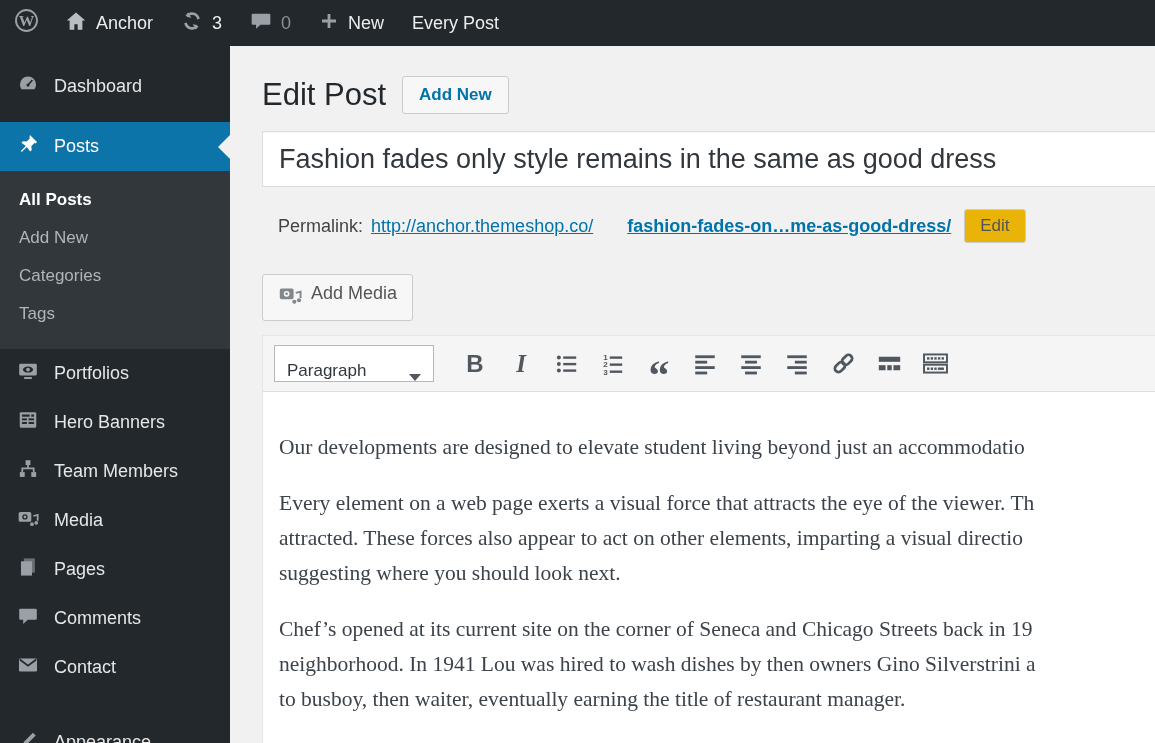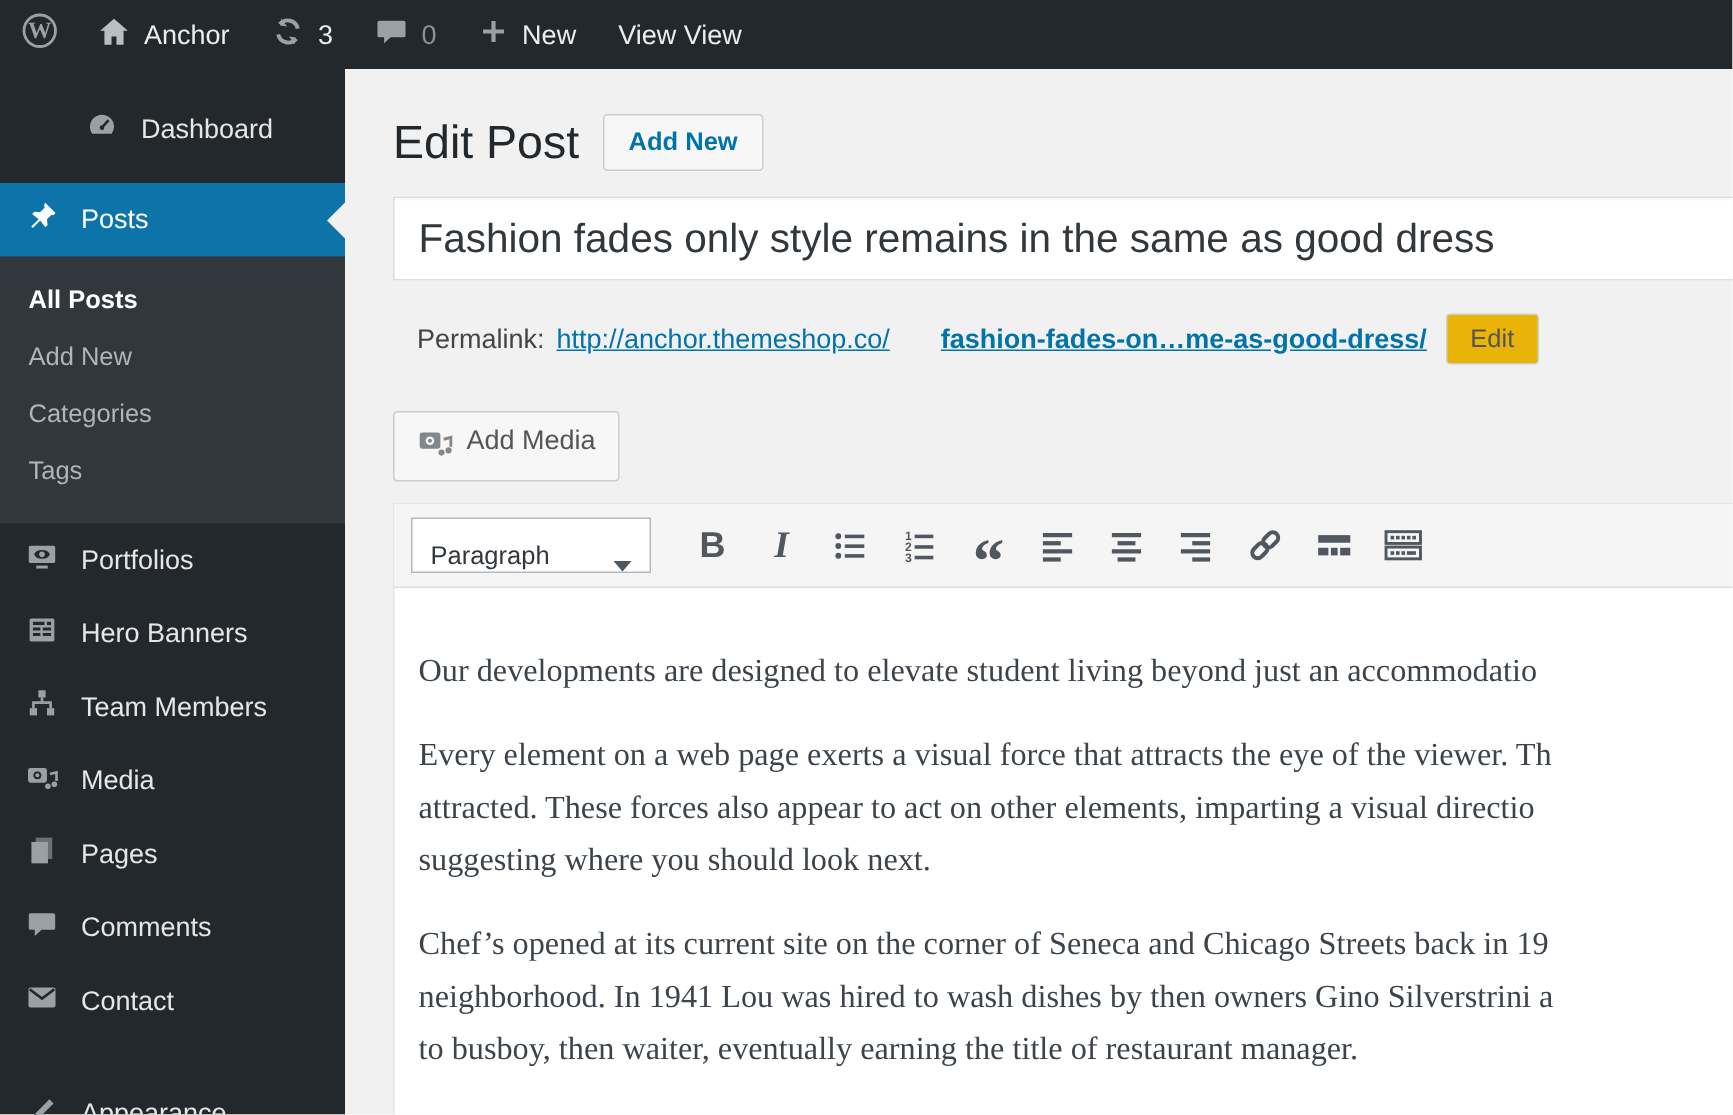--- a/index.html
+++ b/index.html
@@ -18,21 +18,21 @@
   
   .app { position:absolute; top:46px; left:0; width:1155px; height:697px; display:flex; }
   .sidebar { width:230px; min-width:230px; background:#23282d; color:#eee; position:relative; }
   .content { flex:1; background:#f1f1f1; padding-left:32px; overflow:visible; }
 
   
   .menu { padding-top:18px; }
   .menu-item { display:flex; align-items:center; gap:15px; padding:0 0 0 17px;
     height:49px; font-size:18px; color:#e6e6e6; cursor:pointer; }
   .menu-item svg { flex:0 0 22px; }
-  .mi-dashboard { height:44px; margin-bottom:14px;margin-left:40px; }
+  .mi-dashboard { height:44px; margin-bottom:14px; }
   .menu-item.active { background:#0c74a8; color:#fff; position:relative; }
   .menu-item.active .notch { position:absolute; right:0; top:50%; margin-top:-12px;
     width:0; height:0; border-top:12px solid transparent; border-bottom:12px solid transparent;
     border-right:12px solid #f1f1f1; }
   .submenu { background:#32373c; padding:10px 0 16px 0; }
   .submenu-item { padding:9px 0 9px 19px; font-size:17px; color:#b0b5ba; cursor:pointer; }
   .submenu-item.current { color:#fff; font-weight:bold; }
   .sep { height:0; margin-top:26px; }
 
   
@@ -125,21 +125,21 @@
   </div>
   <div class="ab-item">
     <span>
       <svg width="20" height="20" viewBox="0 0 20 20">
         <path d="M8.6 3h2.8v5.6H17v2.8h-5.6V17H8.6v-5.6H3V8.6h5.6z" fill="#9aa0a5"></path>
       </svg>
     </span>
     <span>New</span>
   </div>
   <div class="ab-item">
-    <span>View View</span>
+    <span>Every Post</span>
   </div>
 </div>
 
 <div class="app">
 
   <div class="sidebar">
     <div class="menu">
       <div class="menu-item mi-dashboard">
         <span>
           <svg width="22" height="22" viewBox="0 0 20 20">

